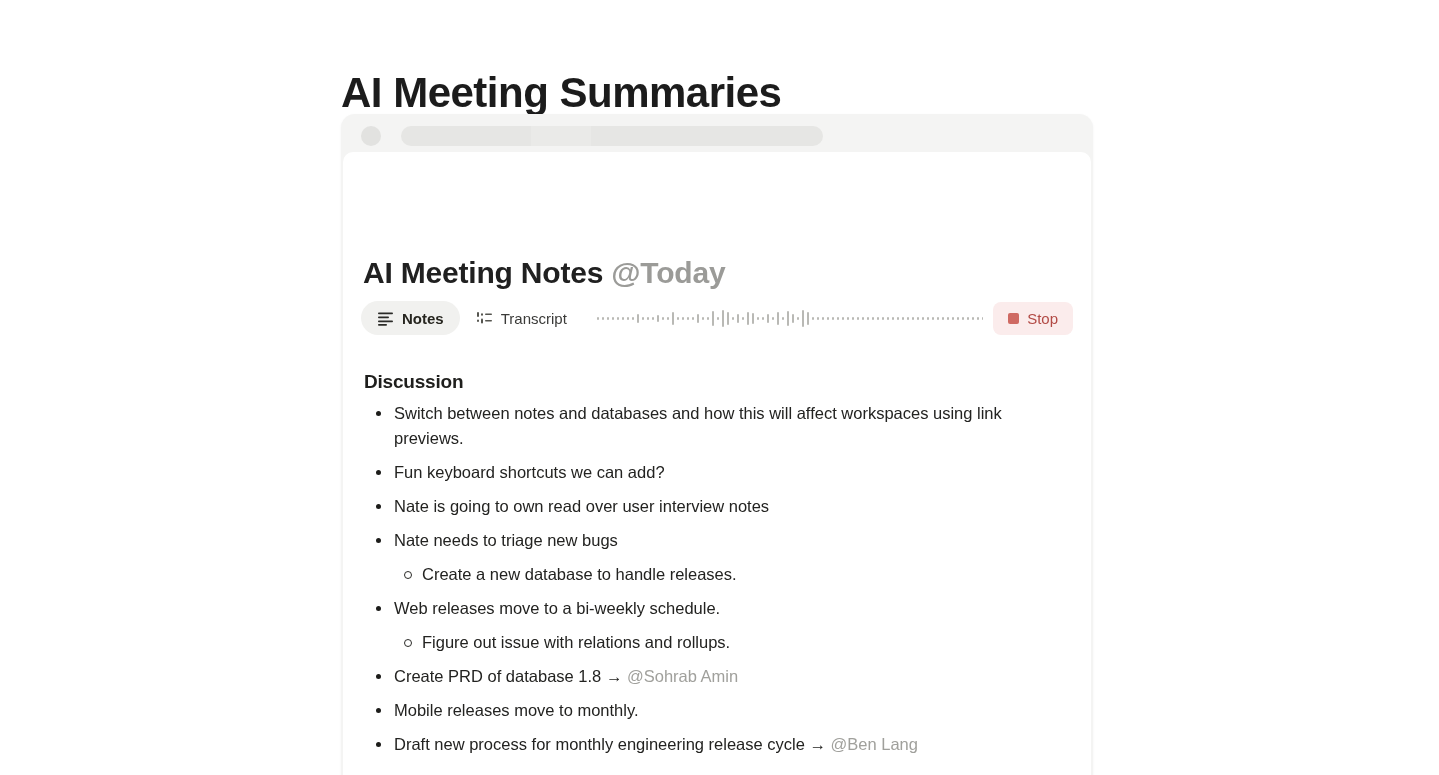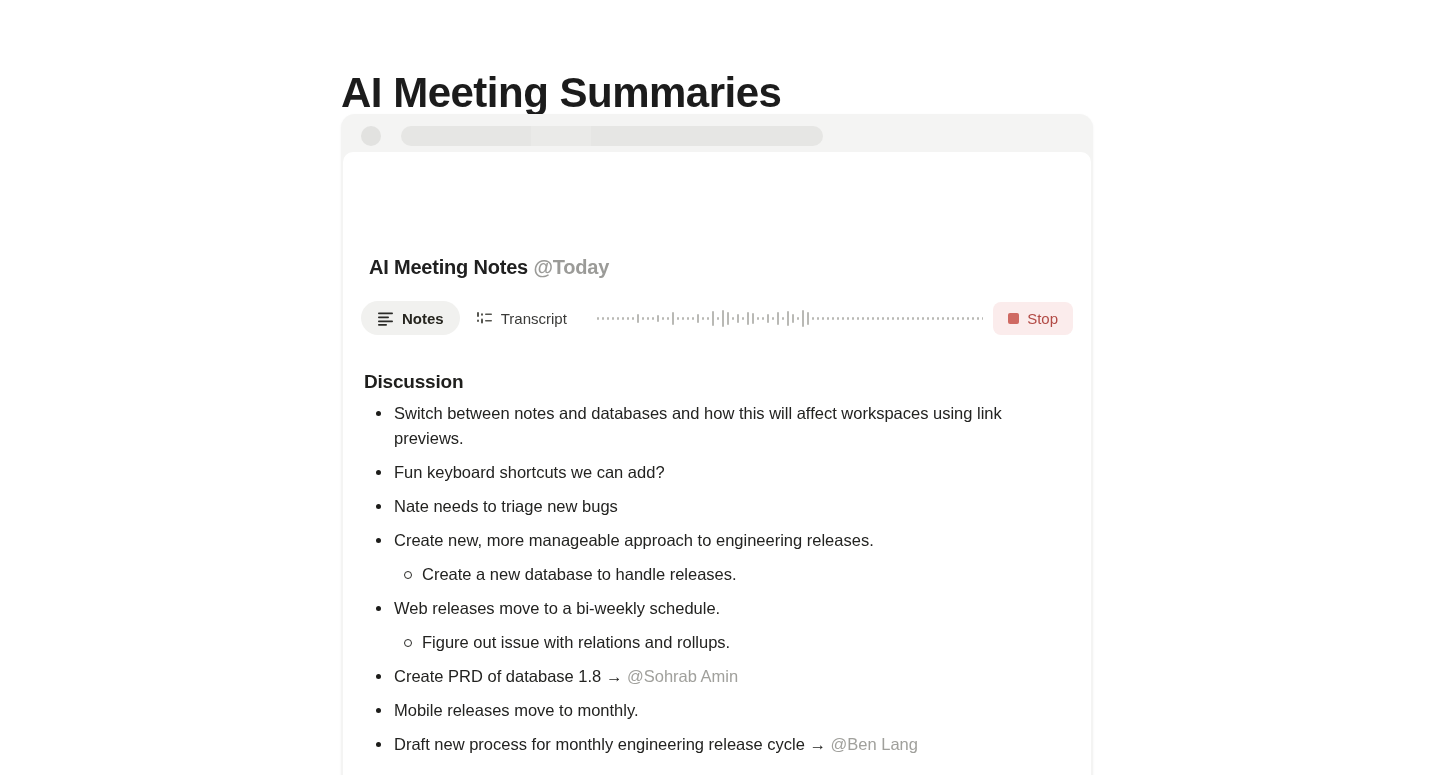--- a/index.html
+++ b/index.html
@@ -88,23 +88,23 @@
     top: 38px;
     width: 748px;
     height: 662px;
     background: #ffffff;
     border-radius: 10px 10px 0 0;
   }
 
   
   .doc-header {
     position: absolute;
-    left: 26px;
+    left: 20px;
     top: 104px;
-    font-size: 20px;
+    font-size: 30px;
     font-weight: bold;
     color: #202020;
     letter-spacing: -0.2px;
   }
   .doc-header .mention-today {
     color: #9b9b98;
     font-weight: bold;
   }
 
   
@@ -386,22 +386,22 @@
           <span class="stop-square"></span>
           <span>Stop</span>
         </button>
       </div>
 
       <div class="section-title" id="discussion-title">Discussion</div>
 
       <ul class="bullet-list" id="discussion-list">
           <li class="bullet-item"><span>Switch between notes and databases and how this will affect workspaces using link previews.</span></li>
           <li class="bullet-item"><span>Fun keyboard shortcuts we can add?</span></li>
+          <li class="bullet-item"><span>Nate is going to own read over user interview notes</span></li>
           <li class="bullet-item"><span>Nate needs to triage new bugs</span></li>
-          <li class="bullet-item"><span>Create new, more manageable approach to engineering releases.</span></li>
           <li class="bullet-item sub"><span>Create a new database to handle releases.</span></li>
           <li class="bullet-item"><span>Web releases move to a bi-weekly schedule.</span></li>
           <li class="bullet-item sub"><span>Figure out issue with relations and rollups.</span></li>
           <li class="bullet-item"><span>Create PRD of database 1.8 </span><span class="arrow">→ </span><span class="mention">@Sohrab Amin</span></li>
           <li class="bullet-item"><span>Mobile releases move to monthly.</span></li>
           <li class="bullet-item"><span>Draft new process for monthly engineering release cycle </span><span class="arrow">→ </span><span class="mention">@Ben Lang</span></li>
         </ul>
 
     </div>
   </div>

